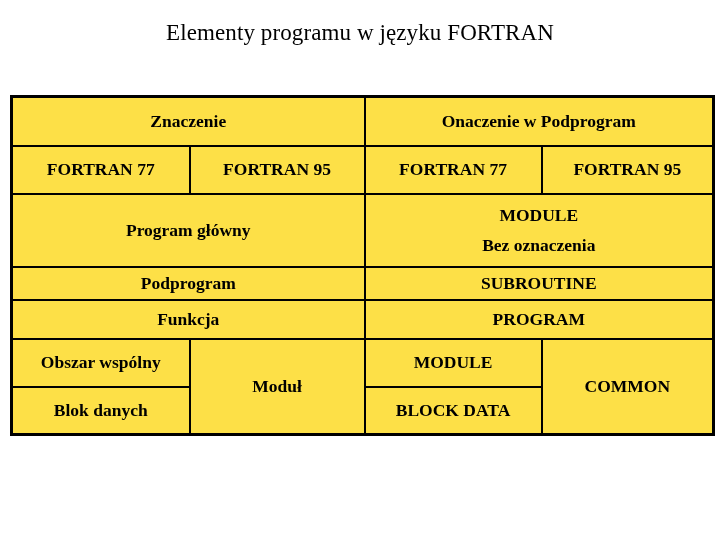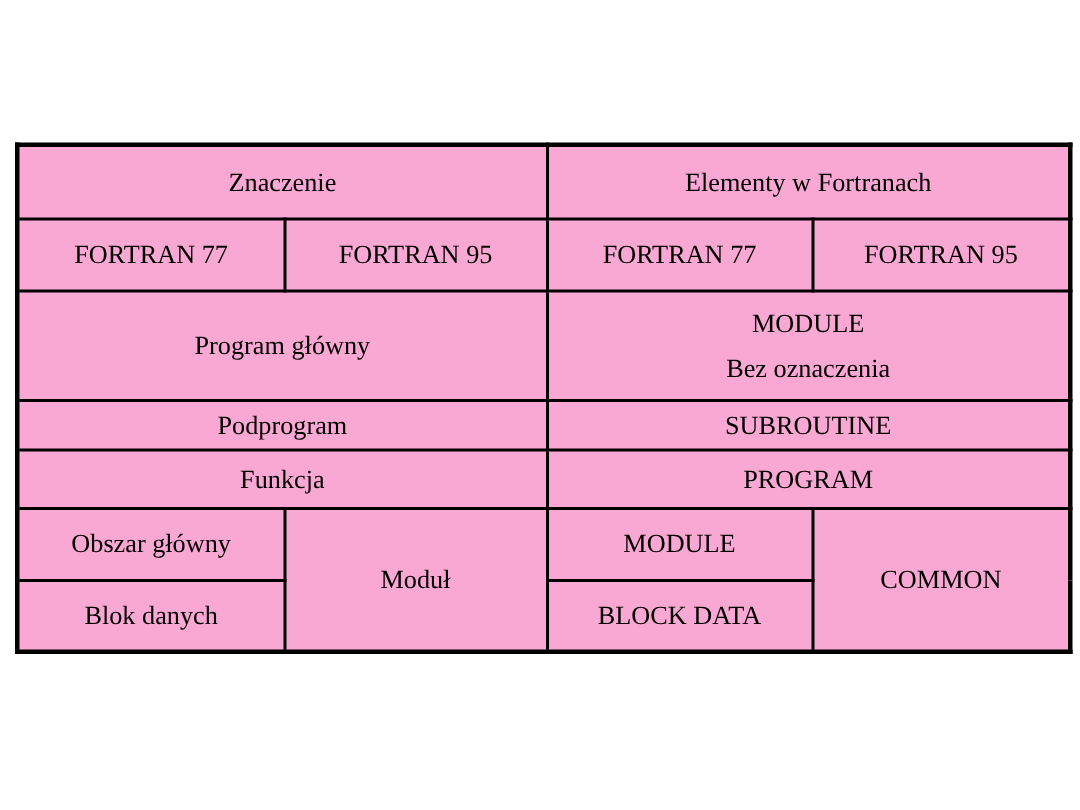--- a/index.html
+++ b/index.html
@@ -50,22 +50,22 @@
   }
 
   table.matrix td {
     border: 2px solid #000000;
     text-align: center;
     vertical-align: middle;
     font-size: 17.5px;
     line-height: 23px;
     padding: 0 2px;
     color: #000000;
-    background: #f9a8d4;
-    font-weight: normal;
+    background: #fde047;
+    font-weight: bold;
   }
 
   
   .col-a { width: 178px; }
   .col-b { width: 175px; }
   .col-c { width: 177px; }
   .col-d { width: 172px; }
 
   .r-head    { height: 49px; }
   .r-sub     { height: 48px; }
@@ -75,34 +75,35 @@
   .r-half    { height: 48px; }
 
   .two-line > span { display: block; }
   .two-line .line-gap { margin-top: 7px; }
 </style>
 </head>
 <body>
 
 <div class="slide">
 
+  <div class="slide-title">Elementy programu w języku FORTRAN</div>
 
   <div class="table-wrap">
     <table class="matrix">
       <colgroup>
         <col class="col-a">
         <col class="col-b">
         <col class="col-c">
         <col class="col-d">
       </colgroup>
       <tbody>
 
         <tr class="r-head">
           <td colspan="2">Znaczenie</td>
-          <td colspan="2">Elementy w Fortranach</td>
+          <td colspan="2">Onaczenie w Podprogram</td>
         </tr>
 
         <tr class="r-sub">
           <td>FORTRAN 77</td>
           <td>FORTRAN 95</td>
           <td>FORTRAN 77</td>
           <td>FORTRAN 95</td>
         </tr>
 
         <tr class="r-tall">
@@ -117,21 +118,21 @@
           <td colspan="2">Podprogram</td>
           <td colspan="2">SUBROUTINE</td>
         </tr>
 
         <tr class="r-funkcja">
           <td colspan="2">Funkcja</td>
           <td colspan="2">PROGRAM</td>
         </tr>
 
         <tr class="r-half">
-          <td>Obszar główny</td>
+          <td>Obszar wspólny</td>
           <td rowspan="2">Moduł</td>
           <td>MODULE</td>
           <td rowspan="2">COMMON</td>
         </tr>
 
         <tr class="r-half">
           <td>Blok danych</td>
           <td>BLOCK DATA</td>
         </tr>
 

